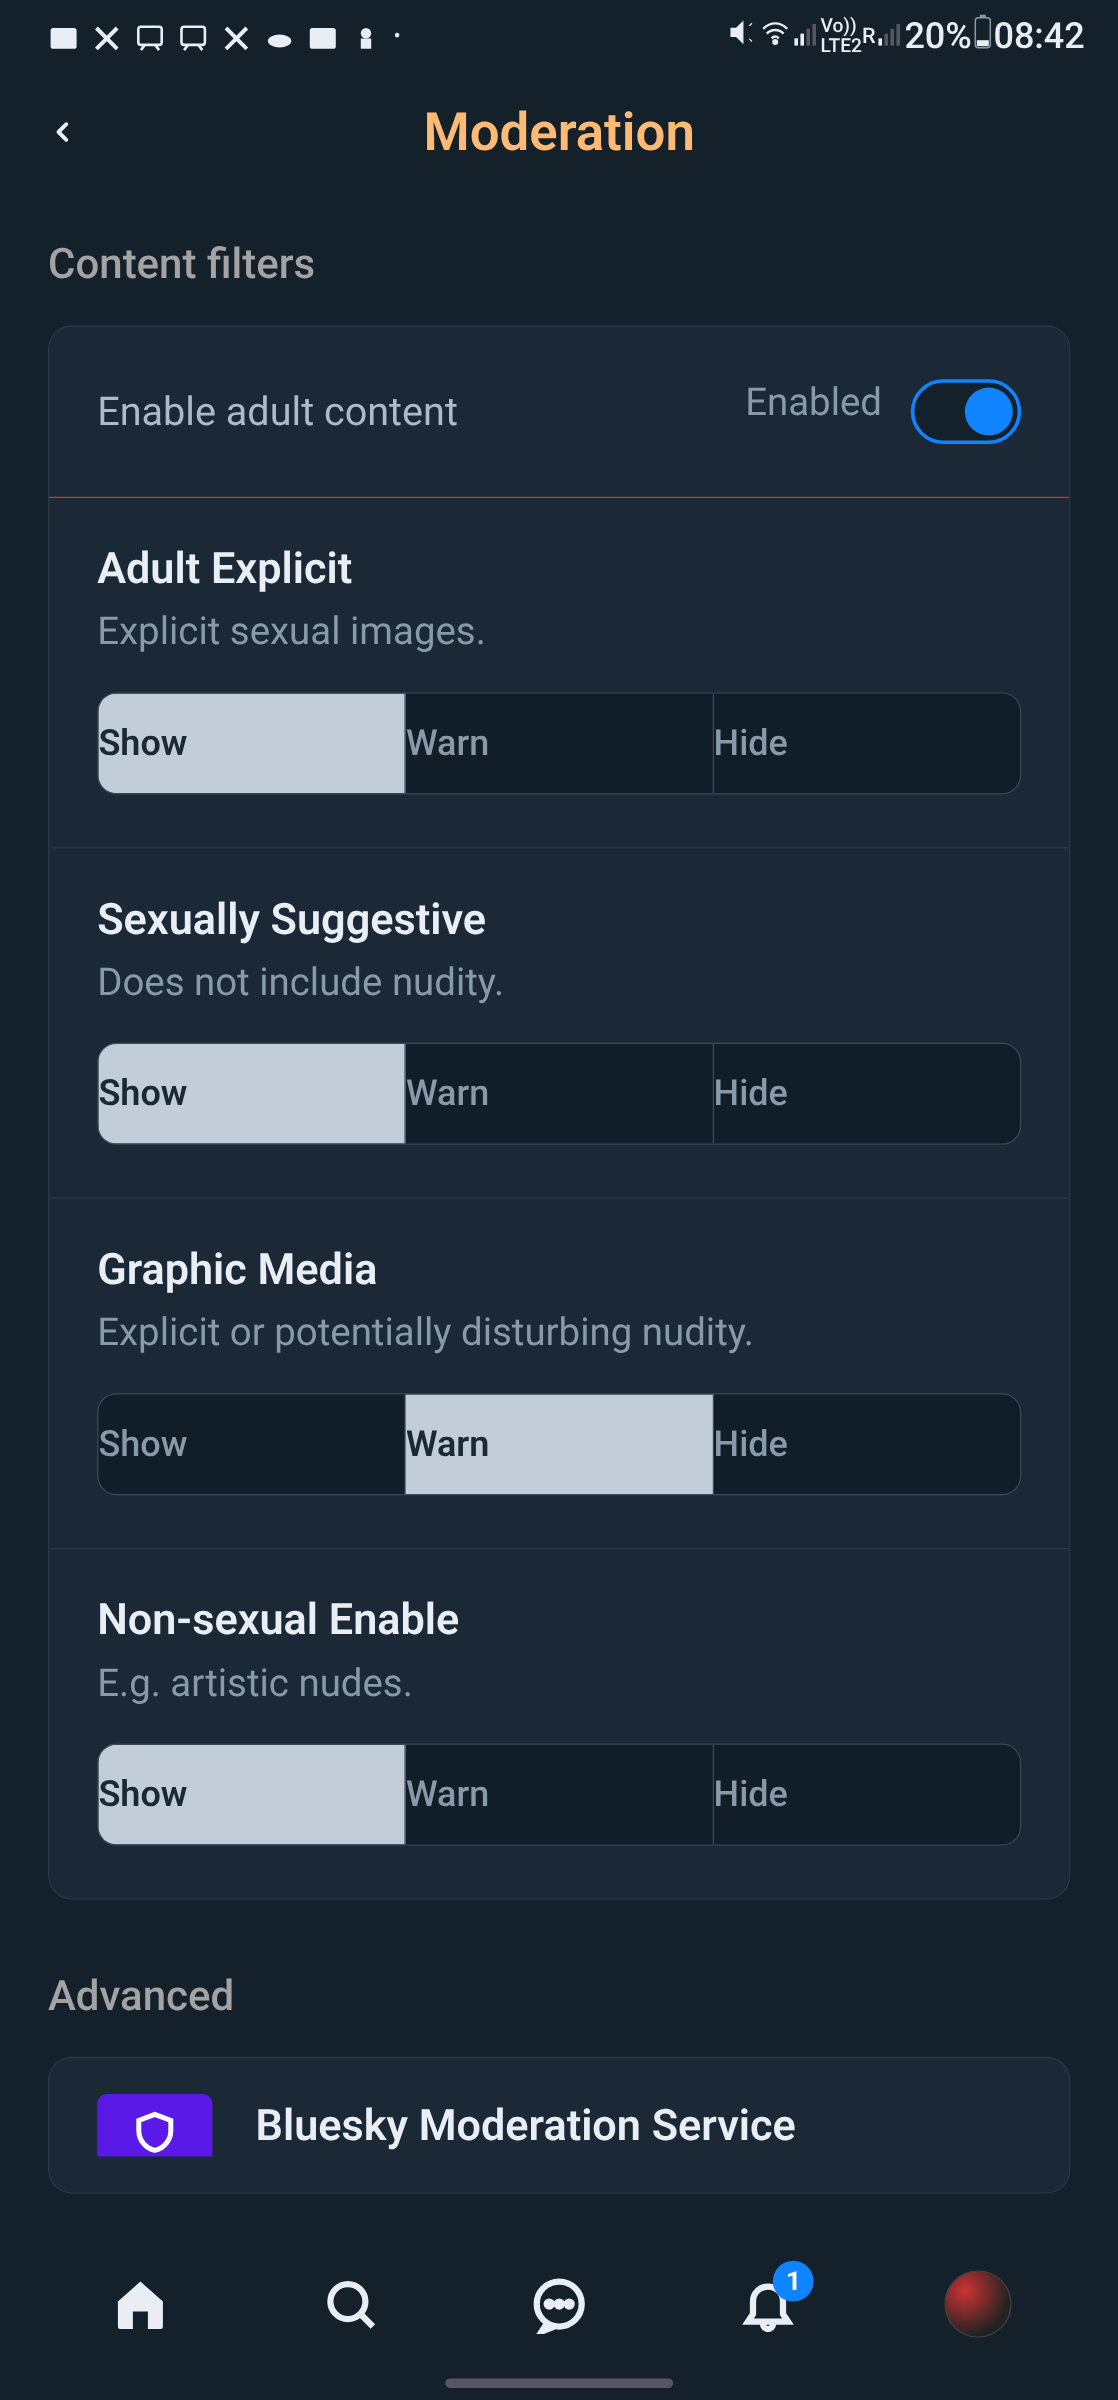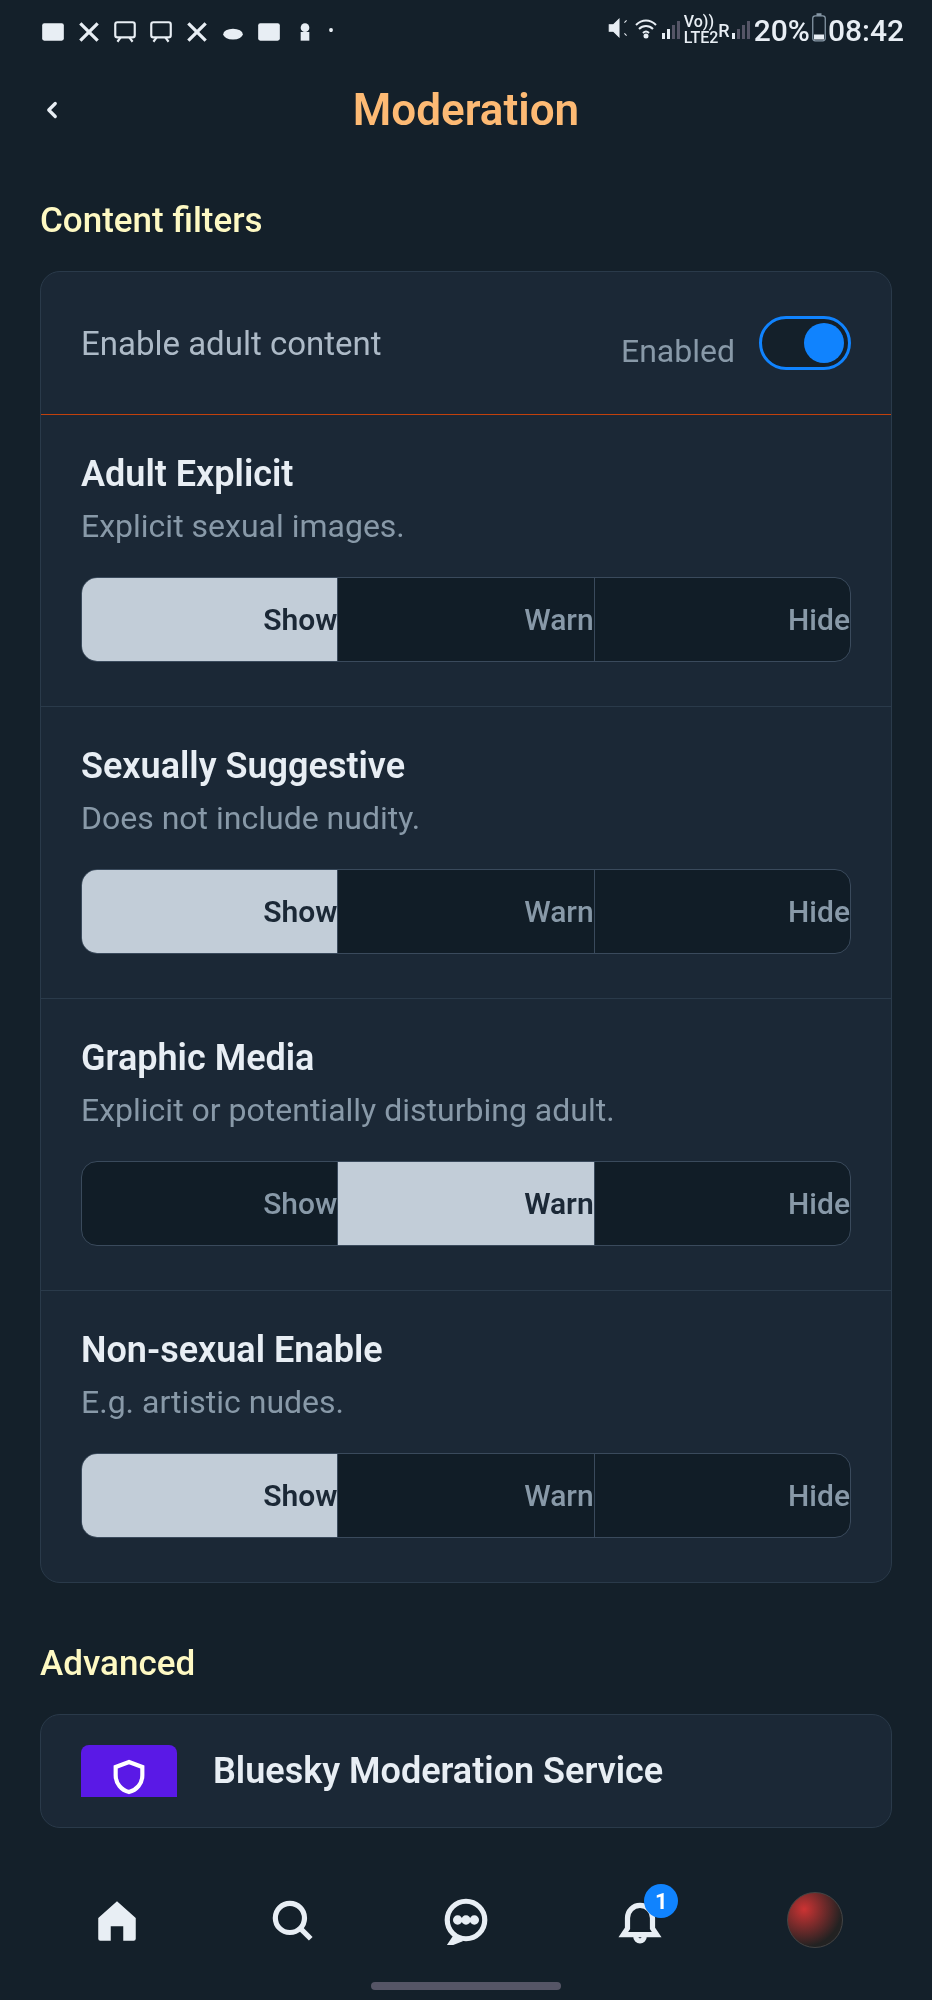--- a/index.html
+++ b/index.html
@@ -54,21 +54,21 @@
     color: #fdba74;
   }
 
   
   .content {
     padding: 40px 40px 0 40px;
   }
   .section-heading {
     font-size: 35px;
     font-weight: 500;
-    color: #fef9c3;
+    color: #a3a3a3;
     margin-bottom: 30px;
   }
 
   .card {
     background: #1b2836;
     border: 1px solid #2a3a4a;
     border-radius: 20px;
     overflow: hidden;
   }
 
@@ -78,21 +78,21 @@
     justify-content: space-between;
     padding: 44px 40px;
     border-bottom: 1px solid #c2410c;
   }
   .enable-label {
     font-size: 33px;
     color: #adbac7;
   }
   .enable-right {
     display: flex;
-    align-items: flex-end;
+    align-items: flex-start;
     gap: 24px;
   }
   .enable-status {
     font-size: 32px;
     color: #8899a8;
   }
   .toggle {
     width: 92px;
     height: 54px;
     border-radius: 30px;
@@ -129,21 +129,21 @@
   .segmented {
     display: flex;
     width: 100%;
     border: 1px solid #3a4a5c;
     border-radius: 16px;
     overflow: hidden;
     background: #111d27;
   }
   .seg-btn {
     flex: 1;
-    text-align: right;
+    text-align: left;
     padding: 24px 0;
     font-size: 30px;
     font-weight: 500;
     color: #8899a8;
     border-right: 1px solid #3a4a5c;
   }
   .seg-btn:last-child { border-right: none; }
   .seg-btn.active {
     background: #c2cdd8;
     color: #1b2836;
@@ -368,21 +368,21 @@
       <div class="filter-desc">Does not include nudity.</div>
       <div class="segmented">
         <div class="seg-btn active">Show</div>
         <div class="seg-btn">Warn</div>
         <div class="seg-btn">Hide</div>
       </div>
     </div>
 
     <div class="filter-item">
       <div class="filter-title">Graphic Media</div>
-      <div class="filter-desc">Explicit or potentially disturbing adult.</div>
+      <div class="filter-desc">Explicit or potentially disturbing nudity.</div>
       <div class="segmented">
         <div class="seg-btn">Show</div>
         <div class="seg-btn active">Warn</div>
         <div class="seg-btn">Hide</div>
       </div>
     </div>
 
     <div class="filter-item">
       <div class="filter-title">Non-sexual Enable</div>
       <div class="filter-desc">E.g. artistic nudes.</div>

